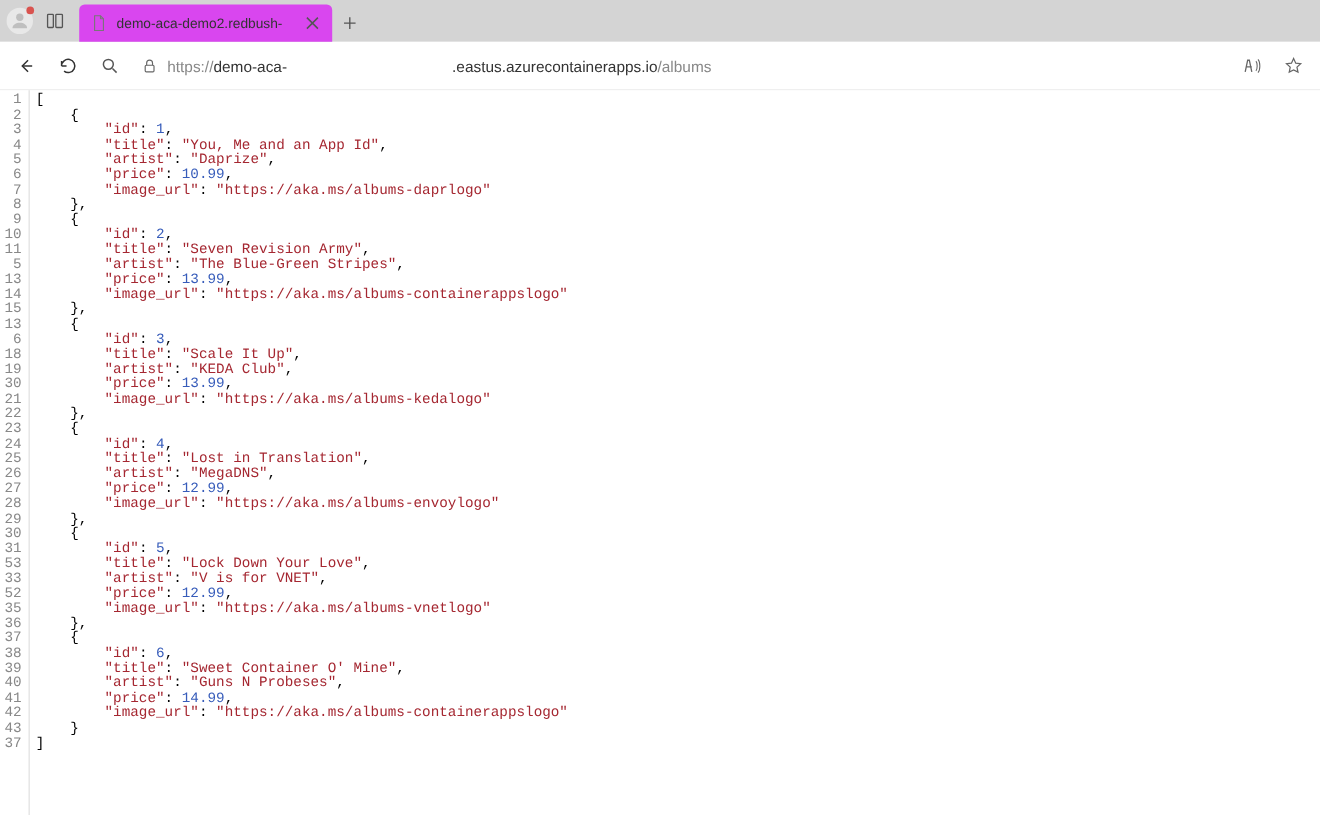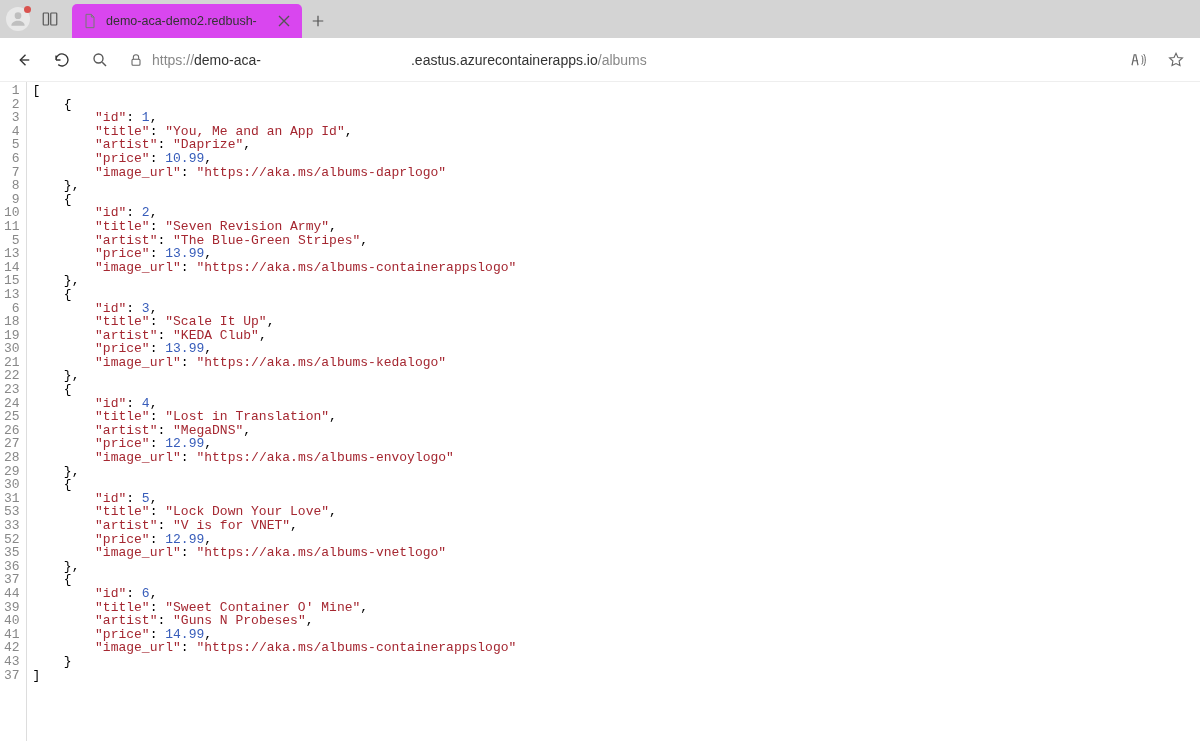--- a/index.html
+++ b/index.html
@@ -155,21 +155,21 @@
       <div>28</div>
       <div>29</div>
       <div>30</div>
       <div>31</div>
       <div>53</div>
       <div>33</div>
       <div>52</div>
       <div>35</div>
       <div>36</div>
       <div>37</div>
-      <div>44</div>
+      <div>38</div>
       <div>39</div>
       <div>40</div>
       <div>41</div>
       <div>42</div>
       <div>43</div>
       <div>37</div>
     </div>
   <div class="code" id="code"><div class="code-line"><span class="p">[</span></div><div class="code-line">    <span class="p">{</span></div><div class="code-line">        <span class="k">"id"</span><span class="p">: </span><span class="n">1</span><span class="p">,</span></div><div class="code-line">        <span class="k">"title"</span><span class="p">: </span><span class="s">"You, Me and an App Id"</span><span class="p">,</span></div><div class="code-line">        <span class="k">"artist"</span><span class="p">: </span><span class="s">"Daprize"</span><span class="p">,</span></div><div class="code-line">        <span class="k">"price"</span><span class="p">: </span><span class="n">10.99</span><span class="p">,</span></div><div class="code-line">        <span class="k">"image_url"</span><span class="p">: </span><span class="s">"https://aka.ms/albums-daprlogo"</span></div><div class="code-line">    <span class="p">}</span><span class="p">,</span></div><div class="code-line">    <span class="p">{</span></div><div class="code-line">        <span class="k">"id"</span><span class="p">: </span><span class="n">2</span><span class="p">,</span></div><div class="code-line">        <span class="k">"title"</span><span class="p">: </span><span class="s">"Seven Revision Army"</span><span class="p">,</span></div><div class="code-line">        <span class="k">"artist"</span><span class="p">: </span><span class="s">"The Blue-Green Stripes"</span><span class="p">,</span></div><div class="code-line">        <span class="k">"price"</span><span class="p">: </span><span class="n">13.99</span><span class="p">,</span></div><div class="code-line">        <span class="k">"image_url"</span><span class="p">: </span><span class="s">"https://aka.ms/albums-containerappslogo"</span></div><div class="code-line">    <span class="p">}</span><span class="p">,</span></div><div class="code-line">    <span class="p">{</span></div><div class="code-line">        <span class="k">"id"</span><span class="p">: </span><span class="n">3</span><span class="p">,</span></div><div class="code-line">        <span class="k">"title"</span><span class="p">: </span><span class="s">"Scale It Up"</span><span class="p">,</span></div><div class="code-line">        <span class="k">"artist"</span><span class="p">: </span><span class="s">"KEDA Club"</span><span class="p">,</span></div><div class="code-line">        <span class="k">"price"</span><span class="p">: </span><span class="n">13.99</span><span class="p">,</span></div><div class="code-line">        <span class="k">"image_url"</span><span class="p">: </span><span class="s">"https://aka.ms/albums-kedalogo"</span></div><div class="code-line">    <span class="p">}</span><span class="p">,</span></div><div class="code-line">    <span class="p">{</span></div><div class="code-line">        <span class="k">"id"</span><span class="p">: </span><span class="n">4</span><span class="p">,</span></div><div class="code-line">        <span class="k">"title"</span><span class="p">: </span><span class="s">"Lost in Translation"</span><span class="p">,</span></div><div class="code-line">        <span class="k">"artist"</span><span class="p">: </span><span class="s">"MegaDNS"</span><span class="p">,</span></div><div class="code-line">        <span class="k">"price"</span><span class="p">: </span><span class="n">12.99</span><span class="p">,</span></div><div class="code-line">        <span class="k">"image_url"</span><span class="p">: </span><span class="s">"https://aka.ms/albums-envoylogo"</span></div><div class="code-line">    <span class="p">}</span><span class="p">,</span></div><div class="code-line">    <span class="p">{</span></div><div class="code-line">        <span class="k">"id"</span><span class="p">: </span><span class="n">5</span><span class="p">,</span></div><div class="code-line">        <span class="k">"title"</span><span class="p">: </span><span class="s">"Lock Down Your Love"</span><span class="p">,</span></div><div class="code-line">        <span class="k">"artist"</span><span class="p">: </span><span class="s">"V is for VNET"</span><span class="p">,</span></div><div class="code-line">        <span class="k">"price"</span><span class="p">: </span><span class="n">12.99</span><span class="p">,</span></div><div class="code-line">        <span class="k">"image_url"</span><span class="p">: </span><span class="s">"https://aka.ms/albums-vnetlogo"</span></div><div class="code-line">    <span class="p">}</span><span class="p">,</span></div><div class="code-line">    <span class="p">{</span></div><div class="code-line">        <span class="k">"id"</span><span class="p">: </span><span class="n">6</span><span class="p">,</span></div><div class="code-line">        <span class="k">"title"</span><span class="p">: </span><span class="s">"Sweet Container O' Mine"</span><span class="p">,</span></div><div class="code-line">        <span class="k">"artist"</span><span class="p">: </span><span class="s">"Guns N Probeses"</span><span class="p">,</span></div><div class="code-line">        <span class="k">"price"</span><span class="p">: </span><span class="n">14.99</span><span class="p">,</span></div><div class="code-line">        <span class="k">"image_url"</span><span class="p">: </span><span class="s">"https://aka.ms/albums-containerappslogo"</span></div><div class="code-line">    <span class="p">}</span></div><div class="code-line"><span class="p">]</span></div></div>
 </div>
 

